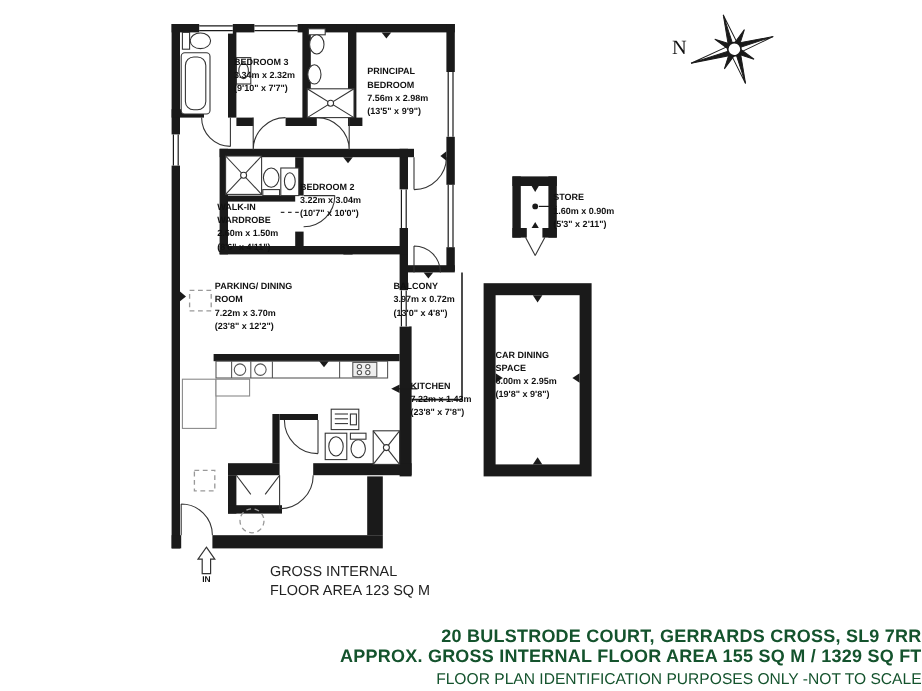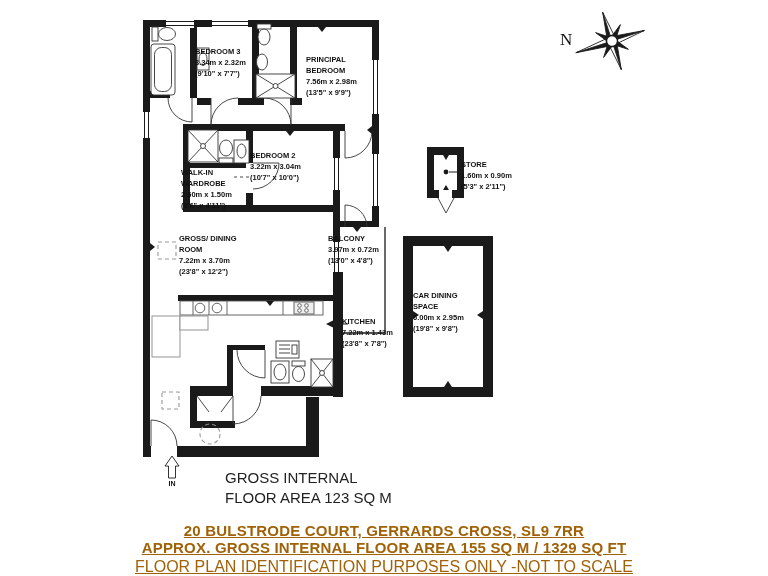--- a/index.html
+++ b/index.html
@@ -2,26 +2,26 @@
 <html><head>
 <meta charset="utf-8">
 <style>
   html,body{margin:0;padding:0;background:#fff;}
   .canvas{position:relative;width:768px;height:576px;background:#fff;overflow:hidden;
           font-family:"Liberation Sans",sans-serif;color:#1a1a1a;}
   svg{position:absolute;left:0;top:0;}
   .room-label{position:absolute;transform:translateX(-50%);text-align:left;
               font-size:7.5px;font-weight:bold;line-height:1.45;color:#111;white-space:normal;}
   .room-label .rname{font-weight:bold;}
-  .note{position:absolute;font-size:15px;line-height:1.35;color:#222;}
+  .note{position:absolute;font-size:12px;line-height:1.35;color:#222;}
   .in-label{position:absolute;transform:translateX(-50%);font-size:7px;font-weight:bold;color:#111;}
   .north-label{position:absolute;font-family:"Liberation Serif",serif;font-size:17px;color:#111;}
-  .footer{position:absolute;left:0;width:768px;text-align:center;color:#a16207;text-decoration:underline;}
+  .footer{position:absolute;left:0;width:768px;text-align:right;color:#14532d;}
   .footer .l1,.footer .l2{font-size:15px;font-weight:bold;letter-spacing:.2px;}
-  .footer .l3{font-size:16px;margin-top:2px;}
+  .footer .l3{font-size:13px;margin-top:2px;}
 </style>
 </head>
 <body>
 
 <div class="canvas">
 
 <svg width="768" height="576" viewBox="0 0 768 576">
 
   <g fill="#1a1a1a" stroke="none">
 
@@ -277,21 +277,21 @@
     <div class="rname">BEDROOM 2</div>
     <div class="rdim">3.22m x 3.04m</div>
     <div class="rdim">(10'7" x 10'0")</div>
   </div>
   <div class="room-label" style="left:213px;top:168px;width:64px">
     <div class="rname">WALK-IN WARDROBE</div>
     <div class="rdim">2.60m x 1.50m</div>
     <div class="rdim">(8'6" x 4'11")</div>
   </div>
   <div class="room-label" style="left:218px;top:234px;width:78px">
-    <div class="rname">GROSS/ DINING ROOM</div>
+    <div class="rname">PARKING/ DINING ROOM</div>
     <div class="rdim">7.22m x 3.70m</div>
     <div class="rdim">(23'8" x 12'2")</div>
   </div>
   <div class="room-label" style="left:368px;top:234px;width:80px">
     <div class="rname">BALCONY</div>
     <div class="rdim">3.97m x 0.72m</div>
     <div class="rdim">(13'0" x 4'8")</div>
   </div>
   <div class="room-label" style="left:382px;top:317px;width:80px">
     <div class="rname">KITCHEN</div>

